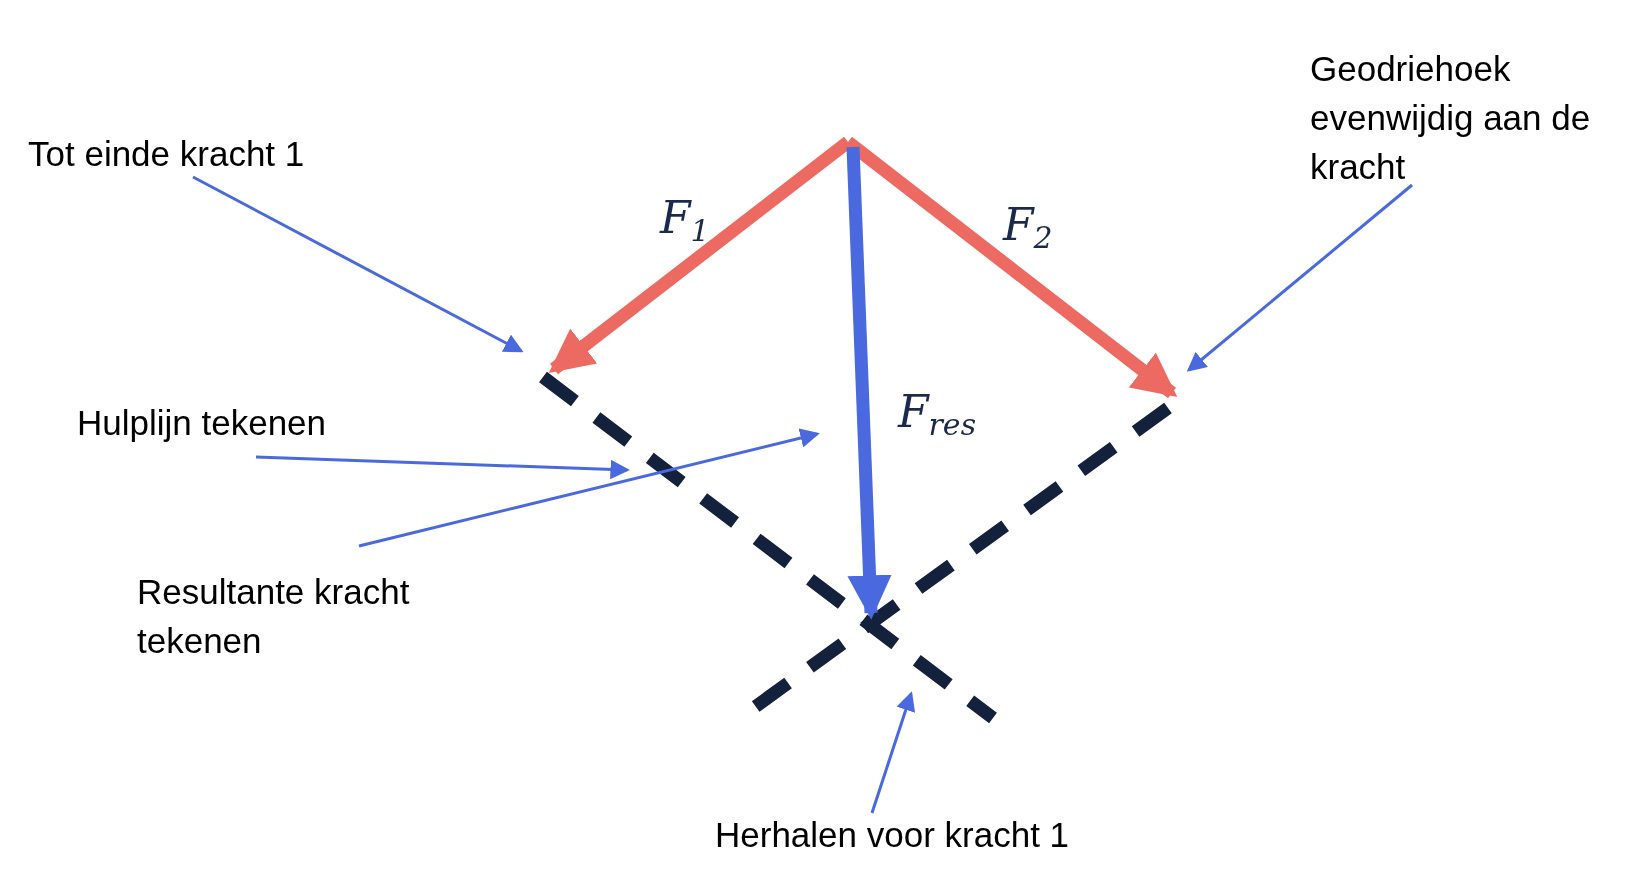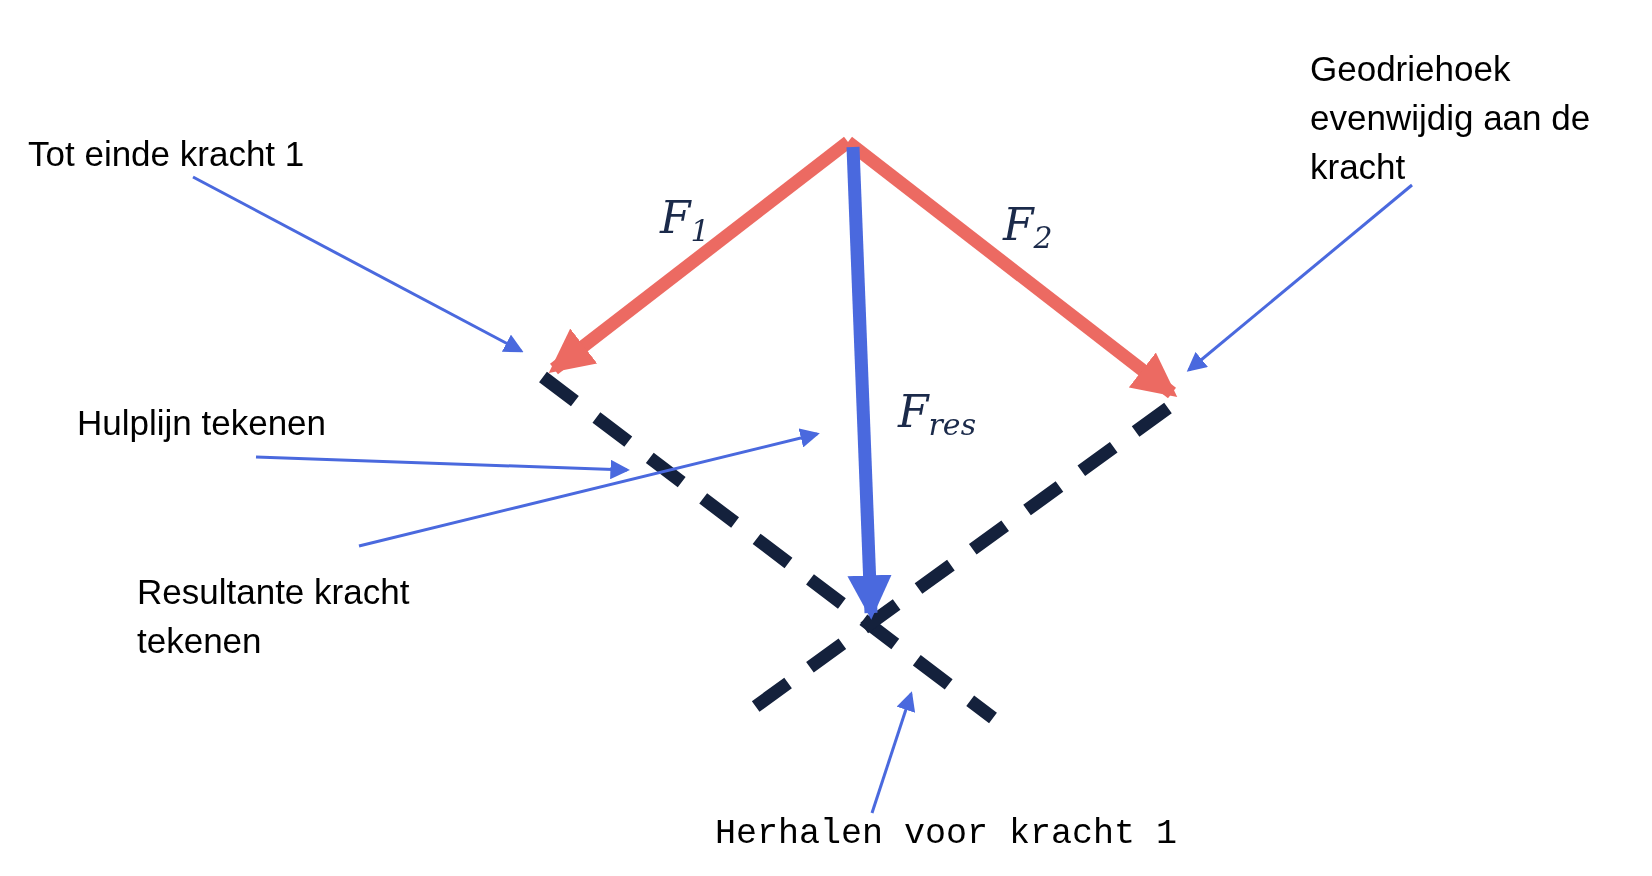--- a/index.html
+++ b/index.html
@@ -74,15 +74,15 @@
   </svg>
 
   <div class="ann-label nowrap" style="left:28px; top:120px;margin-top:9px;">Tot einde kracht 1</div>
 
   <div class="ann-label" style="left:1310px; top:44px; width:330px;">Geodriehoek evenwijdig aan de kracht</div>
 
   <div class="ann-label" style="left:137px; top:567px; width:310px;">Resultante kracht tekenen</div>
 
   <div class="ann-label nowrap" style="left:77px; top:398px;">Hulplijn tekenen</div>
 
-  <div class="ann-label nowrap" style="left:715px; top:810px;font-family:Liberation Mono, monospace;">Herhalen voor kracht 1</div>
+  <div class="ann-label nowrap" style="left:715px; top:810px;">Herhalen voor kracht 1</div>
 
 </div>
 
 </body></html>

